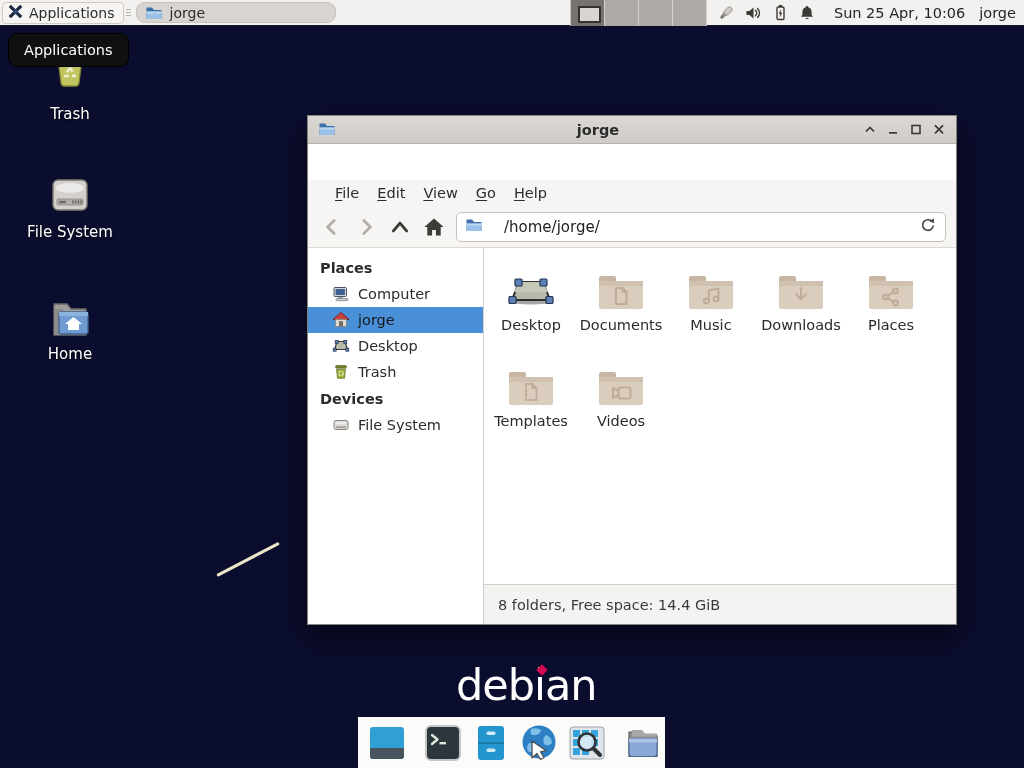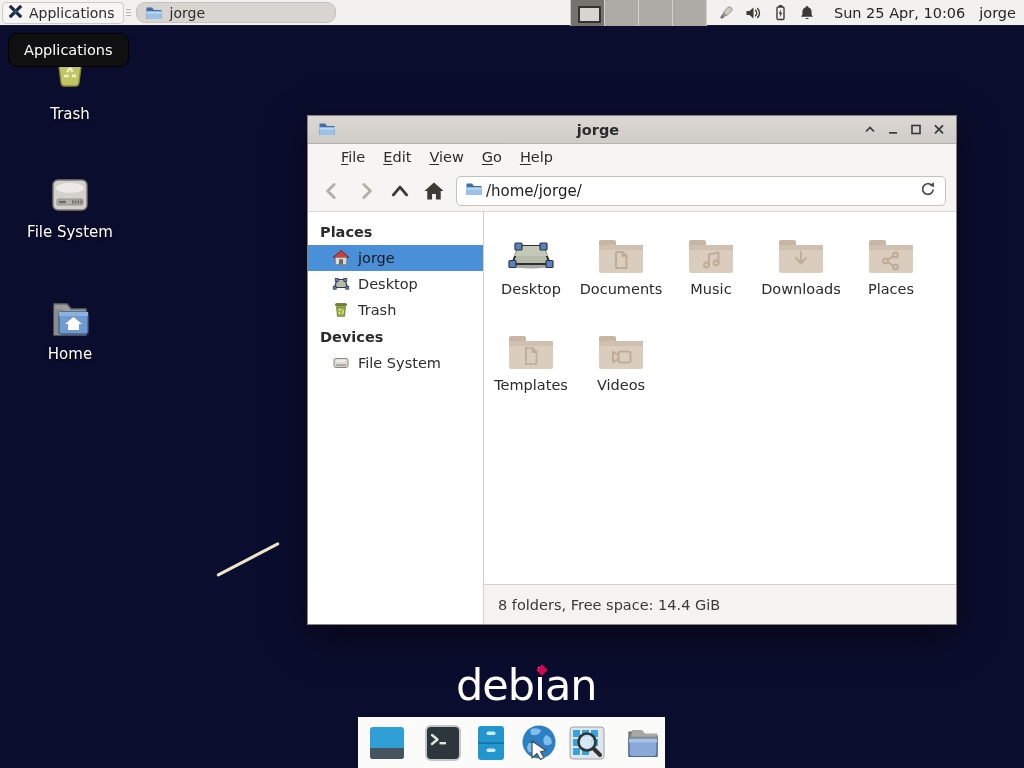--- a/index.html
+++ b/index.html
@@ -43,28 +43,28 @@
 
   
   .window{position:absolute;left:307px;top:115px;width:650px;height:510px;display:flex;flex-direction:column;
           border:1px solid #87837e;box-shadow:0 12px 34px rgba(0,0,0,.55);background:#fff;}
   .titlebar{height:28px;background:linear-gradient(#dcd8d4,#cfcbc6);display:flex;align-items:center;
             padding:0 6px;border-bottom:1px solid #b5b1ac;}
   .titlebar .wicon{width:20px;height:18px;margin-left:4px;}
   .titlebar .wtitle{flex:1;text-align:center;font-weight:bold;font-size:14.5px;color:#2b2b2b;}
   .wbtns{display:flex;}
   .wbtn{width:23px;height:22px;display:flex;align-items:center;justify-content:center;}
-  .menubar{height:27px;background:#f6f5f3;display:flex;align-items:flex-start;padding-left:24px;}
+  .menubar{height:27px;background:#f6f5f3;display:flex;align-items:flex-start;padding-left:18px;margin-top:36px;}
   .menu-item{padding:0 9px;font-size:14.5px;color:#2c2c2c;line-height:27px;}
   .menu-item .mn{text-decoration:underline;text-underline-offset:2px;}
   .toolbar{height:41px;background:#f6f5f3;display:flex;align-items:center;padding:0 10px 0 10px;
            border-bottom:1px solid #dcd8d4;}
   .navbtn{width:28px;height:28px;display:flex;align-items:center;justify-content:center;border-radius:4px;}
   .pathbar{flex:1;height:30px;margin-left:8px;background:#fff;border:1px solid #c8c2bc;border-radius:5px;
-           display:flex;align-items:center;padding:0 8px;gap:3px;}
+           display:flex;align-items:center;padding:0 8px;gap:21px;}
   .pathbar .ptxt{flex:1;font-size:15px;color:#1d1d1d;}
   .wbody{flex:1;display:flex;min-height:0;}
   .sidebar{width:176px;background:#fff;border-right:1px solid #d3cfca;padding-top:6px;overflow:hidden;}
   .side-header{font-weight:bold;font-size:14.5px;color:#2c2c2c;padding:6px 12px 5px 12px;}
   .side-item{display:flex;align-items:center;gap:8px;height:26px;padding-left:24px;font-size:14.5px;color:#2c2c2c;}
   .side-item.selected{background:#4a90d9;color:#16181a;}
   .rightcol{flex:1;display:flex;flex-direction:column;min-width:0;}
   .filepane{flex:1;background:#fff;padding:8px 0 0 2px;display:flex;flex-wrap:wrap;align-content:flex-start;}
   .fitem{width:90px;height:96px;text-align:center;}
   .fitem .fimg{height:56px;display:flex;align-items:flex-end;justify-content:center;}
@@ -295,20 +295,31 @@
         <span class="ptxt">/home/jorge/</span>
         <span class="ticon" id="refresh-btn"><svg width="18" height="18" viewBox="0 0 18 18">
               <path d="M14.2 9.5 a5.3 5.3 0 1 1 -1.6 -4.3" fill="none" stroke="#4a4a4a" stroke-width="1.7"></path>
               <polygon points="14.8,2.2 15.2,7.2 10.6,5.4" fill="#4a4a4a"></polygon>
             </svg></span>
       </div>
     </div>
     <div class="wbody">
       <div class="sidebar" id="sidebar">
           <div class="side-header">Places</div>
+          <div class="side-item">
+            <span style="display:inline-flex;line-height:0;">
+              <svg width="18" height="18" viewBox="0 0 18 18">
+                <rect x="2" y="2.5" width="12.5" height="9" rx="1" fill="#cfd4da" stroke="#4a5668"></rect>
+                <rect x="3.6" y="4" width="9.3" height="6" fill="#3e5f90"></rect>
+                <rect x="6" y="12" width="5" height="1.4" fill="#9aa0a8"></rect>
+                <rect x="4" y="13.5" width="12" height="2.2" rx="0.6" fill="#c2c6cc" stroke="#7a8088" stroke-width="0.7"></rect>
+              </svg>
+            </span>
+            <span>Computer</span>
+          </div>
           <div class="side-item selected">
             <span style="display:inline-flex;line-height:0;">
               <svg width="18" height="18" viewBox="0 0 18 18">
                 <polygon points="9,1.5 17,8.5 1,8.5" fill="#cc4040" stroke="#7a1f1f" stroke-width="1"></polygon>
                 <rect x="3.5" y="8.5" width="11" height="7" fill="#ded9d3" stroke="#8a8682" stroke-width="0.8"></rect>
                 <rect x="7" y="10.2" width="4" height="5.3" fill="#6e6a66"></rect>
               </svg>
             </span>
             <span>jorge</span>
           </div>

